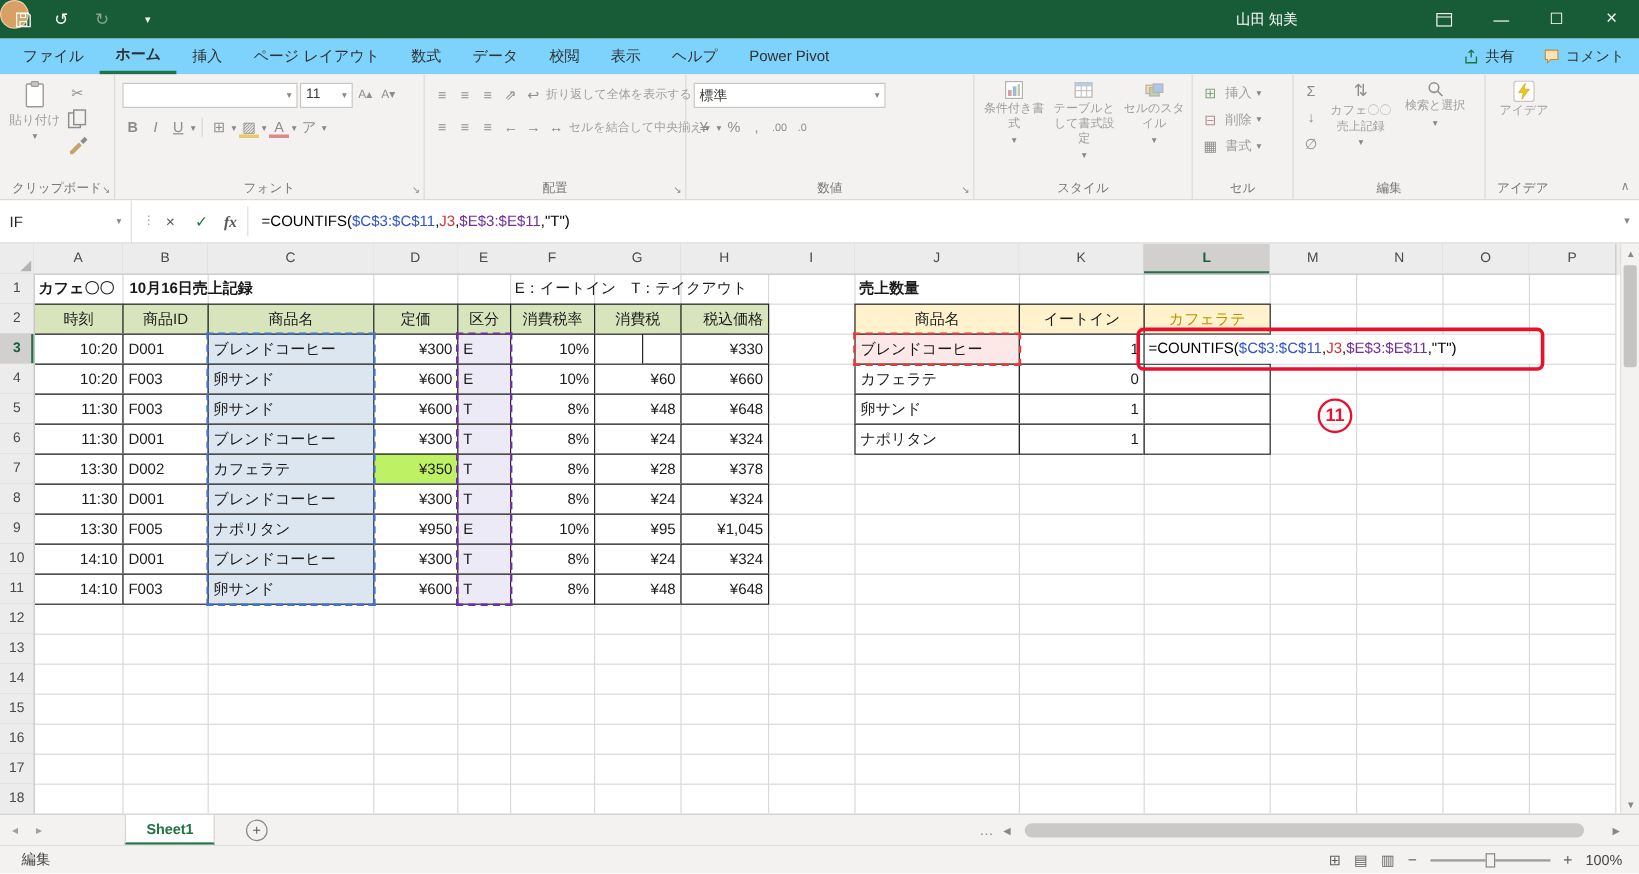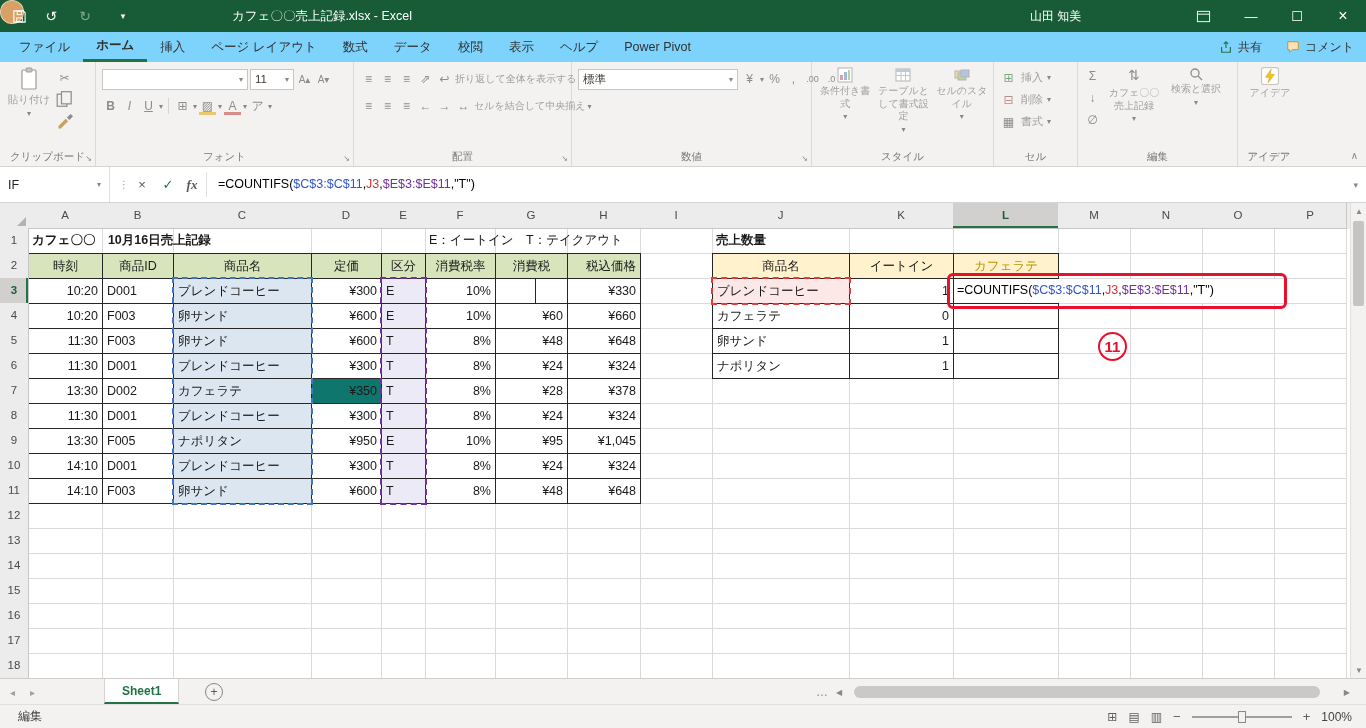--- a/index.html
+++ b/index.html
@@ -111,21 +111,20 @@
     </div>
     <div class="tbi qat" style="left:38px">
         <span>↺</span>
       </div>
     <div class="tbi qat dim" style="left:72px">
         <span>↻</span>
       </div>
     <div class="tbi qat" style="left:110px;font-size:9px">
         <span>▾</span>
       </div>
-    <div class="tbi" id="tb-title">カフェ〇〇売上記録.xlsx  -  Excel</div>
     <div class="tbi" id="tb-user">山田 知美</div>
     <div id="tb-avatar"></div>
     <div class="tbi qat" style="left:1190px">
       <svg width="15" height="15" viewBox="0 0 16 16">
           <rect x="1.5" y="2.5" width="13" height="11" fill="none" stroke="#fff"></rect>
           <line x1="1.5" y1="5.5" x2="14.5" y2="5.5" stroke="#fff"></line>
         </svg>
     </div>
     <div class="tbi winbtn" style="left:1228px">
         <span>—</span>
@@ -245,21 +244,21 @@
           <span class="sicon">↔</span>
           <span class="dislabel">セルを結合して中央揃え</span>
           <span class="car">▾</span>
         </div>
       </div>
       <span class="rg-label">配置</span>
       <span class="rg-launcher">↘</span>
     </div>
 
     <div class="rgroup" style="width:240px">
-      <div class="rg-body rg-col" style="flex-direction:row">
+      <div class="rg-body rg-col" style="flex-direction:column">
         <div class="rrow">
           <div class="combo" style="width:160px">
               <span>標準</span>
               <span class="car">▾</span>
             </div>
         </div>
         <div class="rrow">
           <span class="sicon">¥</span>
             <span class="car">▾</span>
           <span class="sicon">%</span>
@@ -492,21 +491,21 @@
       <div class="cv" style="left: 102px; top: 150px; width: 72px; height: 26px; text-align: left; background: rgb(255, 255, 255); border: 1px solid rgb(38, 38, 38);">D001</div>
       <div class="cv" style="left: 173px; top: 150px; width: 139px; height: 26px; text-align: left; background: rgb(220, 230, 241); border: 1px solid rgb(38, 38, 38);">ブレンドコーヒー</div>
       <div class="cv" style="left: 311px; top: 150px; width: 71px; height: 26px; text-align: right; background: rgb(255, 255, 255); border: 1px solid rgb(38, 38, 38);">¥300</div>
       <div class="cv" style="left: 381px; top: 150px; width: 45px; height: 26px; text-align: left; background: rgb(237, 234, 247); border: 1px solid rgb(38, 38, 38);">T</div>
       <div class="cv" style="left: 425px; top: 150px; width: 71px; height: 26px; text-align: right; background: rgb(255, 255, 255); border: 1px solid rgb(38, 38, 38);">8%</div>
       <div class="cv" style="left: 495px; top: 150px; width: 73px; height: 26px; text-align: right; background: rgb(255, 255, 255); border: 1px solid rgb(38, 38, 38);">¥24</div>
       <div class="cv" style="left: 567px; top: 150px; width: 74px; height: 26px; text-align: right; background: rgb(255, 255, 255); border: 1px solid rgb(38, 38, 38);">¥324</div>
       <div class="cv" style="left: 28px; top: 175px; width: 75px; height: 26px; text-align: right; background: rgb(255, 255, 255); border: 1px solid rgb(38, 38, 38);">13:30</div>
       <div class="cv" style="left: 102px; top: 175px; width: 72px; height: 26px; text-align: left; background: rgb(255, 255, 255); border: 1px solid rgb(38, 38, 38);">D002</div>
       <div class="cv" style="left: 173px; top: 175px; width: 139px; height: 26px; text-align: left; background: rgb(220, 230, 241); border: 1px solid rgb(38, 38, 38);">カフェラテ</div>
-      <div class="cv" style="left: 311px; top: 175px; width: 71px; height: 26px; text-align: right; background: #0f766e; border: 1px solid rgb(38, 38, 38);">¥350</div>
+      <div class="cv" style="left: 311px; top: 175px; width: 71px; height: 26px; text-align: right; background: #bef264; border: 1px solid rgb(38, 38, 38);">¥350</div>
       <div class="cv" style="left: 381px; top: 175px; width: 45px; height: 26px; text-align: left; background: rgb(237, 234, 247); border: 1px solid rgb(38, 38, 38);">T</div>
       <div class="cv" style="left: 425px; top: 175px; width: 71px; height: 26px; text-align: right; background: rgb(255, 255, 255); border: 1px solid rgb(38, 38, 38);">8%</div>
       <div class="cv" style="left: 495px; top: 175px; width: 73px; height: 26px; text-align: right; background: rgb(255, 255, 255); border: 1px solid rgb(38, 38, 38);">¥28</div>
       <div class="cv" style="left: 567px; top: 175px; width: 74px; height: 26px; text-align: right; background: rgb(255, 255, 255); border: 1px solid rgb(38, 38, 38);">¥378</div>
       <div class="cv" style="left: 28px; top: 200px; width: 75px; height: 26px; text-align: right; background: rgb(255, 255, 255); border: 1px solid rgb(38, 38, 38);">11:30</div>
       <div class="cv" style="left: 102px; top: 200px; width: 72px; height: 26px; text-align: left; background: rgb(255, 255, 255); border: 1px solid rgb(38, 38, 38);">D001</div>
       <div class="cv" style="left: 173px; top: 200px; width: 139px; height: 26px; text-align: left; background: rgb(220, 230, 241); border: 1px solid rgb(38, 38, 38);">ブレンドコーヒー</div>
       <div class="cv" style="left: 311px; top: 200px; width: 71px; height: 26px; text-align: right; background: rgb(255, 255, 255); border: 1px solid rgb(38, 38, 38);">¥300</div>
       <div class="cv" style="left: 381px; top: 200px; width: 45px; height: 26px; text-align: left; background: rgb(237, 234, 247); border: 1px solid rgb(38, 38, 38);">T</div>
       <div class="cv" style="left: 425px; top: 200px; width: 71px; height: 26px; text-align: right; background: rgb(255, 255, 255); border: 1px solid rgb(38, 38, 38);">8%</div>

